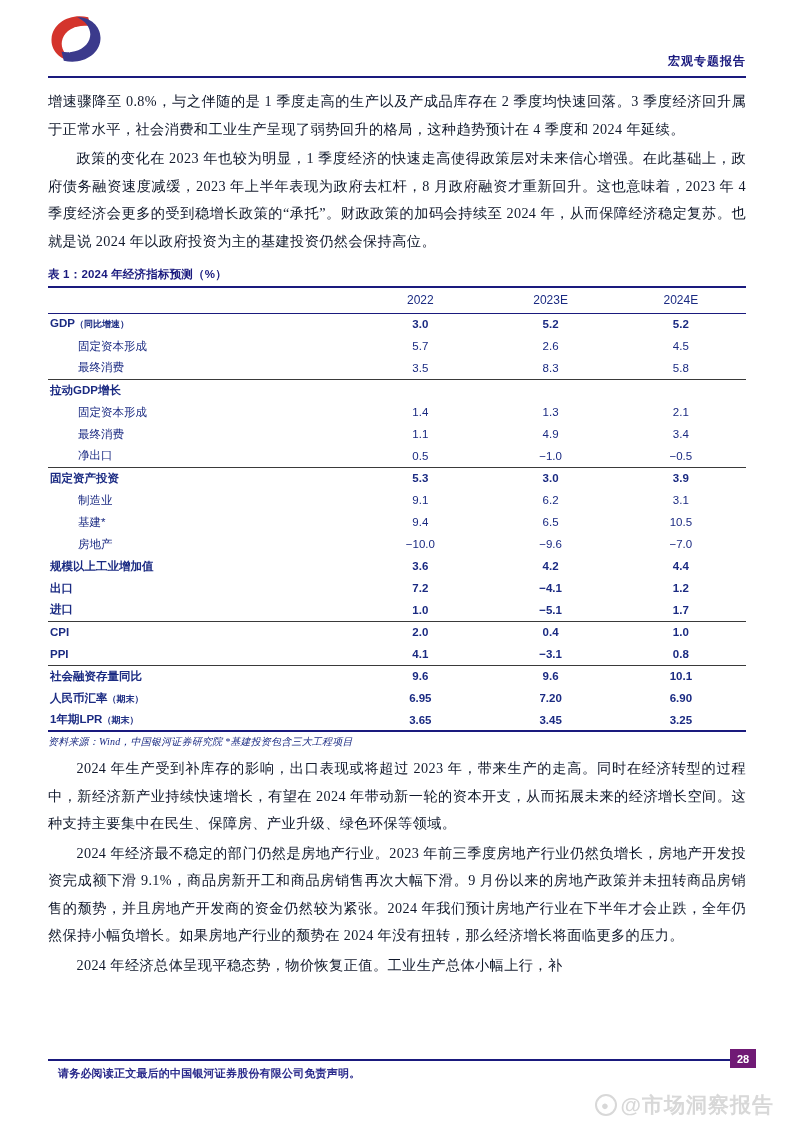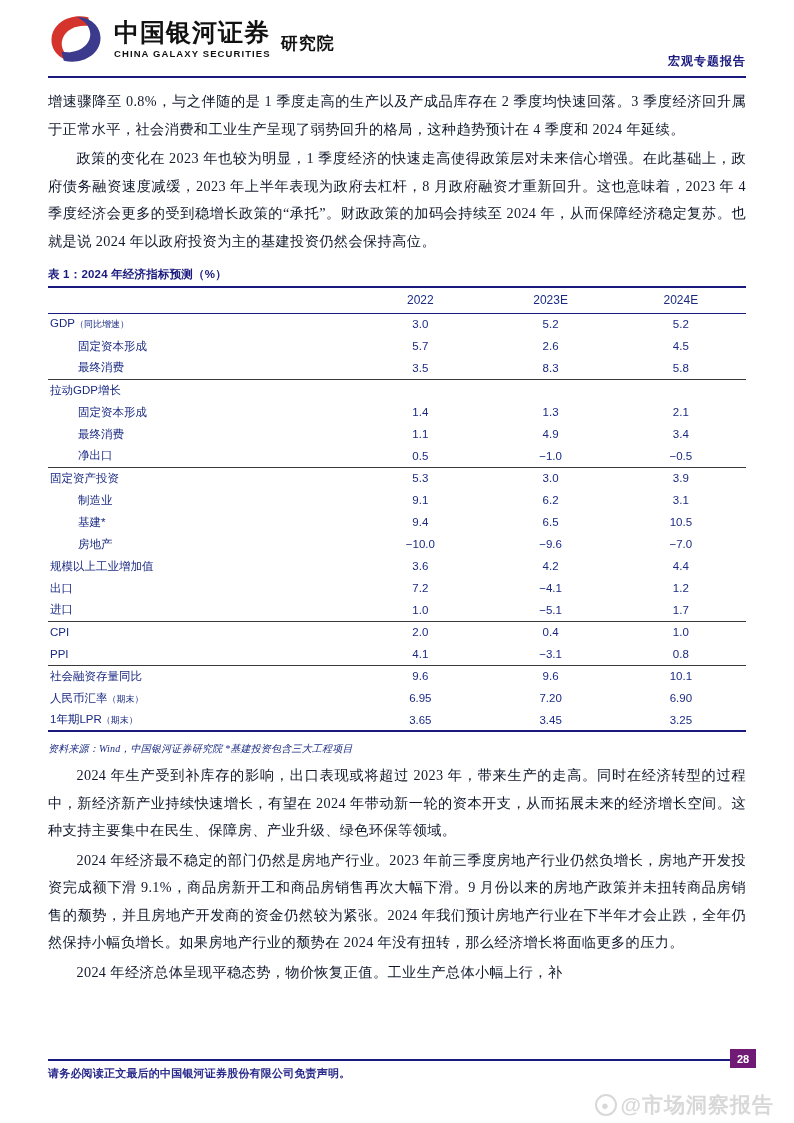--- a/index.html
+++ b/index.html
@@ -129,51 +129,52 @@
     width: 18.66%;
   }
   table.fin th {
     font-weight: normal;
     font-size: 12px;
     height: 26px;
   }
   tr.head-top td, tr.head-top th { border-top: 2.5px solid #1a1a7e; }
   tr.head-row th { border-bottom: 1.6px solid #1a1a7e; }
   tr.sec-break td { border-top: 1.6px solid #3a3a3a; }
-  tr.bold td { font-weight: normal; }
+  tr.bold td { font-weight: bold; }
   tr.sub td.lbl { padding-left: 30px; font-weight: normal; }
   tr.last-row td { border-bottom: 2.5px solid #1a1a7e; }
   td.lbl .small {
     font-size: 9px;
   }
   .tbl-source {
     font-family: "Liberation Serif", "DejaVu Serif", serif;
     font-style: italic;
     font-size: 10px;
     color: #1a2a82;
-    margin-top: 10px;
+    margin-top: 3px;
     letter-spacing: 0.2px;
   }
 
   
   .footer {
     position: absolute;
     left: 0; right: 0;
     bottom: 42px;
     padding: 0 48px;
   }
   .footer-rule {
     height: 1.6px;
     background: #1a1a7e;
     margin-bottom: 5px;
   }
   .footer-row {
     display: flex;
     align-items: center;
     justify-content: space-between;
+    margin-left: 10px;
   }
   .footer-note {
     font-family: "Liberation Sans", "DejaVu Sans", sans-serif;
     font-weight: bold;
     font-size: 11px;
     color: #2a2a8c;
     letter-spacing: 0.2px;
   }
   .page-num {
     position: absolute;
@@ -222,27 +223,20 @@
 <div class="header">
   <div class="header-inner">
     <div class="brand">
       <span class="logo-mark">
         <svg viewBox="0 0 100 90" width="56" height="50" aria-hidden="true">
           <path d="M72 6 C40 -2 8 16 6 44 C4 68 26 86 48 84 C30 76 20 60 26 44 C32 28 52 18 76 22 Z" fill="#d4342c"></path>
           <path d="M28 84 C60 92 92 74 94 46 C96 22 74 4 52 6 C70 14 80 30 74 46 C68 62 48 72 24 68 Z" fill="#3b3a8c"></path>
           <path d="M46 24 C60 22 70 28 70 38 C70 50 56 54 48 58 C40 62 36 66 40 70 C34 68 30 62 34 54 C38 46 52 44 56 38 C60 32 54 26 46 24 Z" fill="#ffffff"></path>
         </svg>
       </span>
-      <div class="brand-text">
-        <div class="brand-cn-block">
-          <span class="brand-cn">中国银河证券</span>
-          <span class="brand-en">CHINA GALAXY SECURITIES</span>
-        </div>
-        <span class="brand-sub">研究院</span>
-      </div>
     </div>
     <div class="header-right">宏观专题报告</div>
   </div>
   <div class="header-rule"></div>
 </div>
 
 <div class="content">
 
   <p class="para">增速骤降至 0.8%，与之伴随的是 1 季度走高的生产以及产成品库存在 2 季度均快速回落。3 季度经济回升属于正常水平，社会消费和工业生产呈现了弱势回升的格局，这种趋势预计在 4 季度和 2024 年延续。</p>
   <p class="para indent">政策的变化在 2023 年也较为明显，1 季度经济的快速走高使得政策层对未来信心增强。在此基础上，政府债务融资速度减缓，2023 年上半年表现为政府去杠杆，8 月政府融资才重新回升。这也意味着，2023 年 4 季度经济会更多的受到稳增长政策的“承托”。财政政策的加码会持续至 2024 年，从而保障经济稳定复苏。也就是说 2024 年以政府投资为主的基建投资仍然会保持高位。</p>

